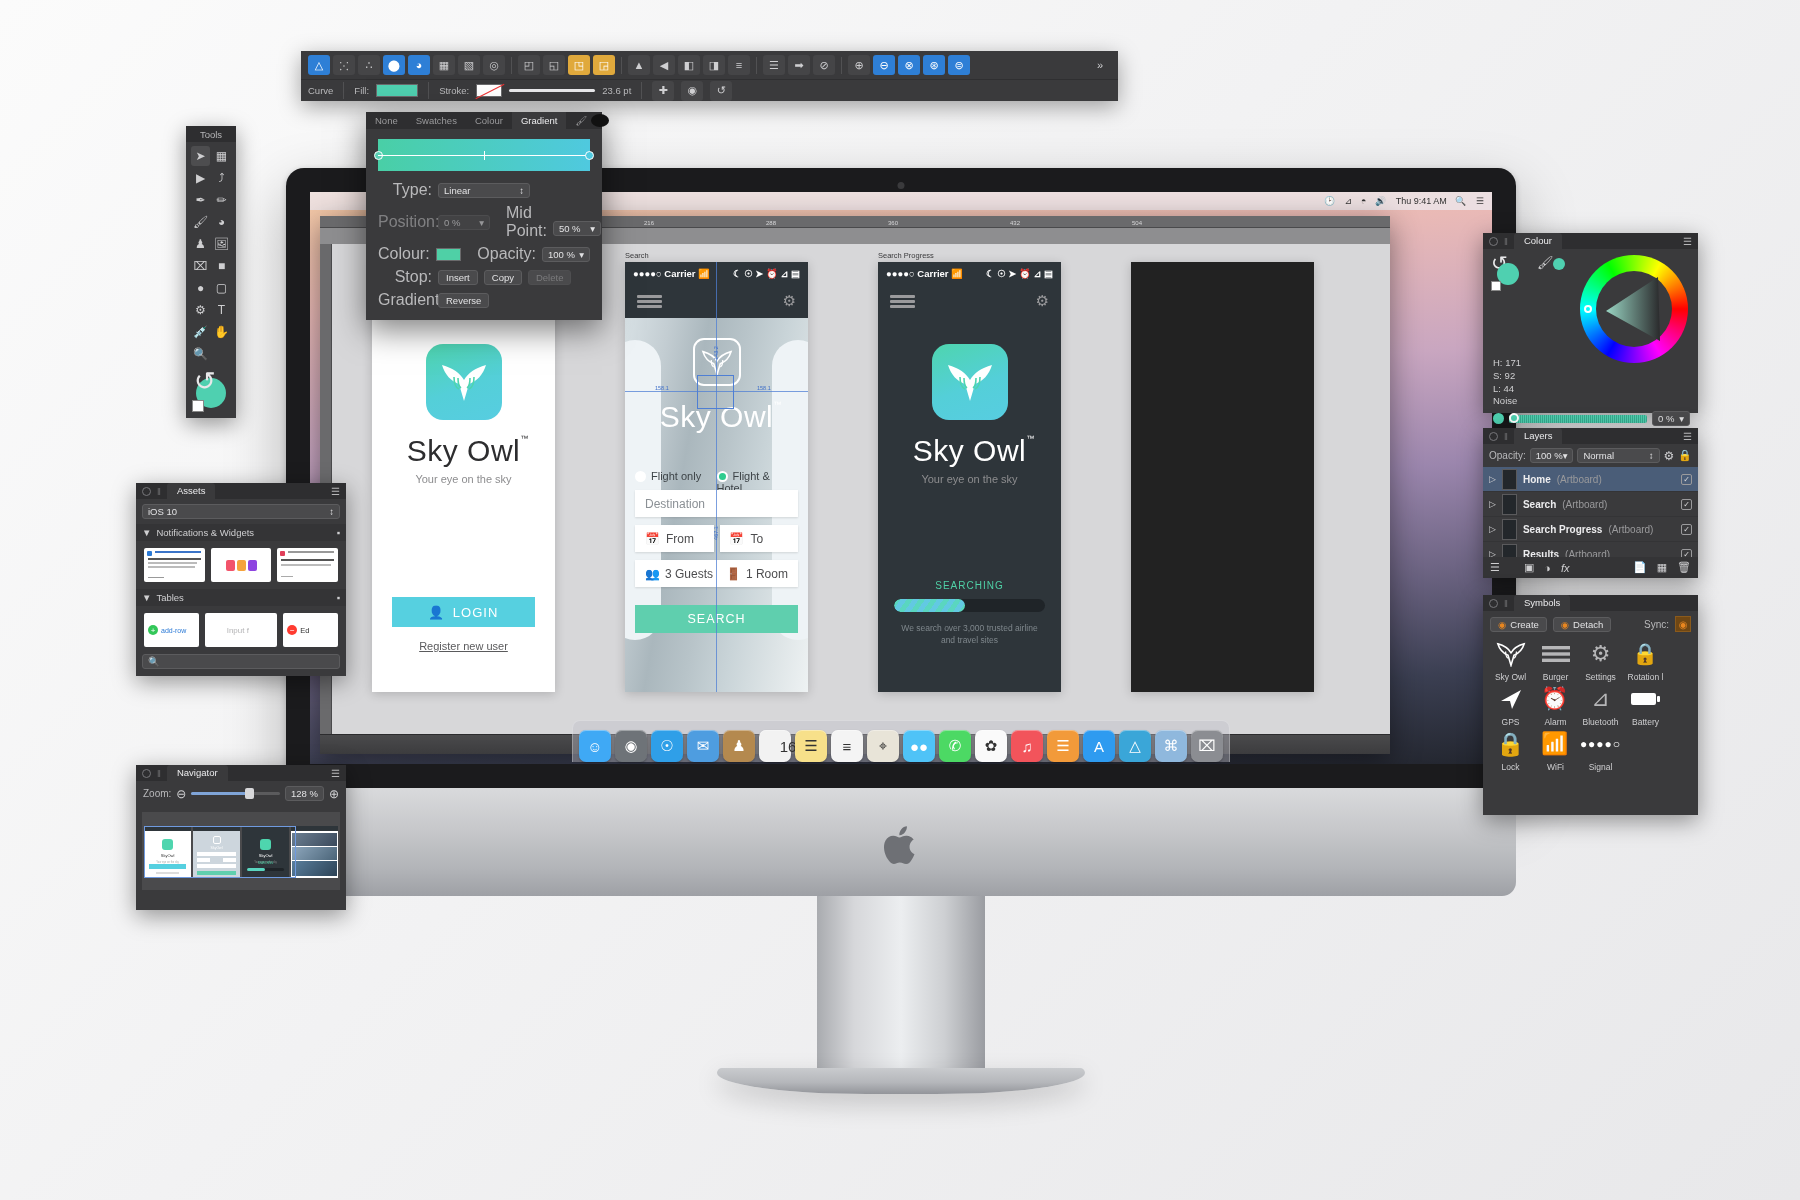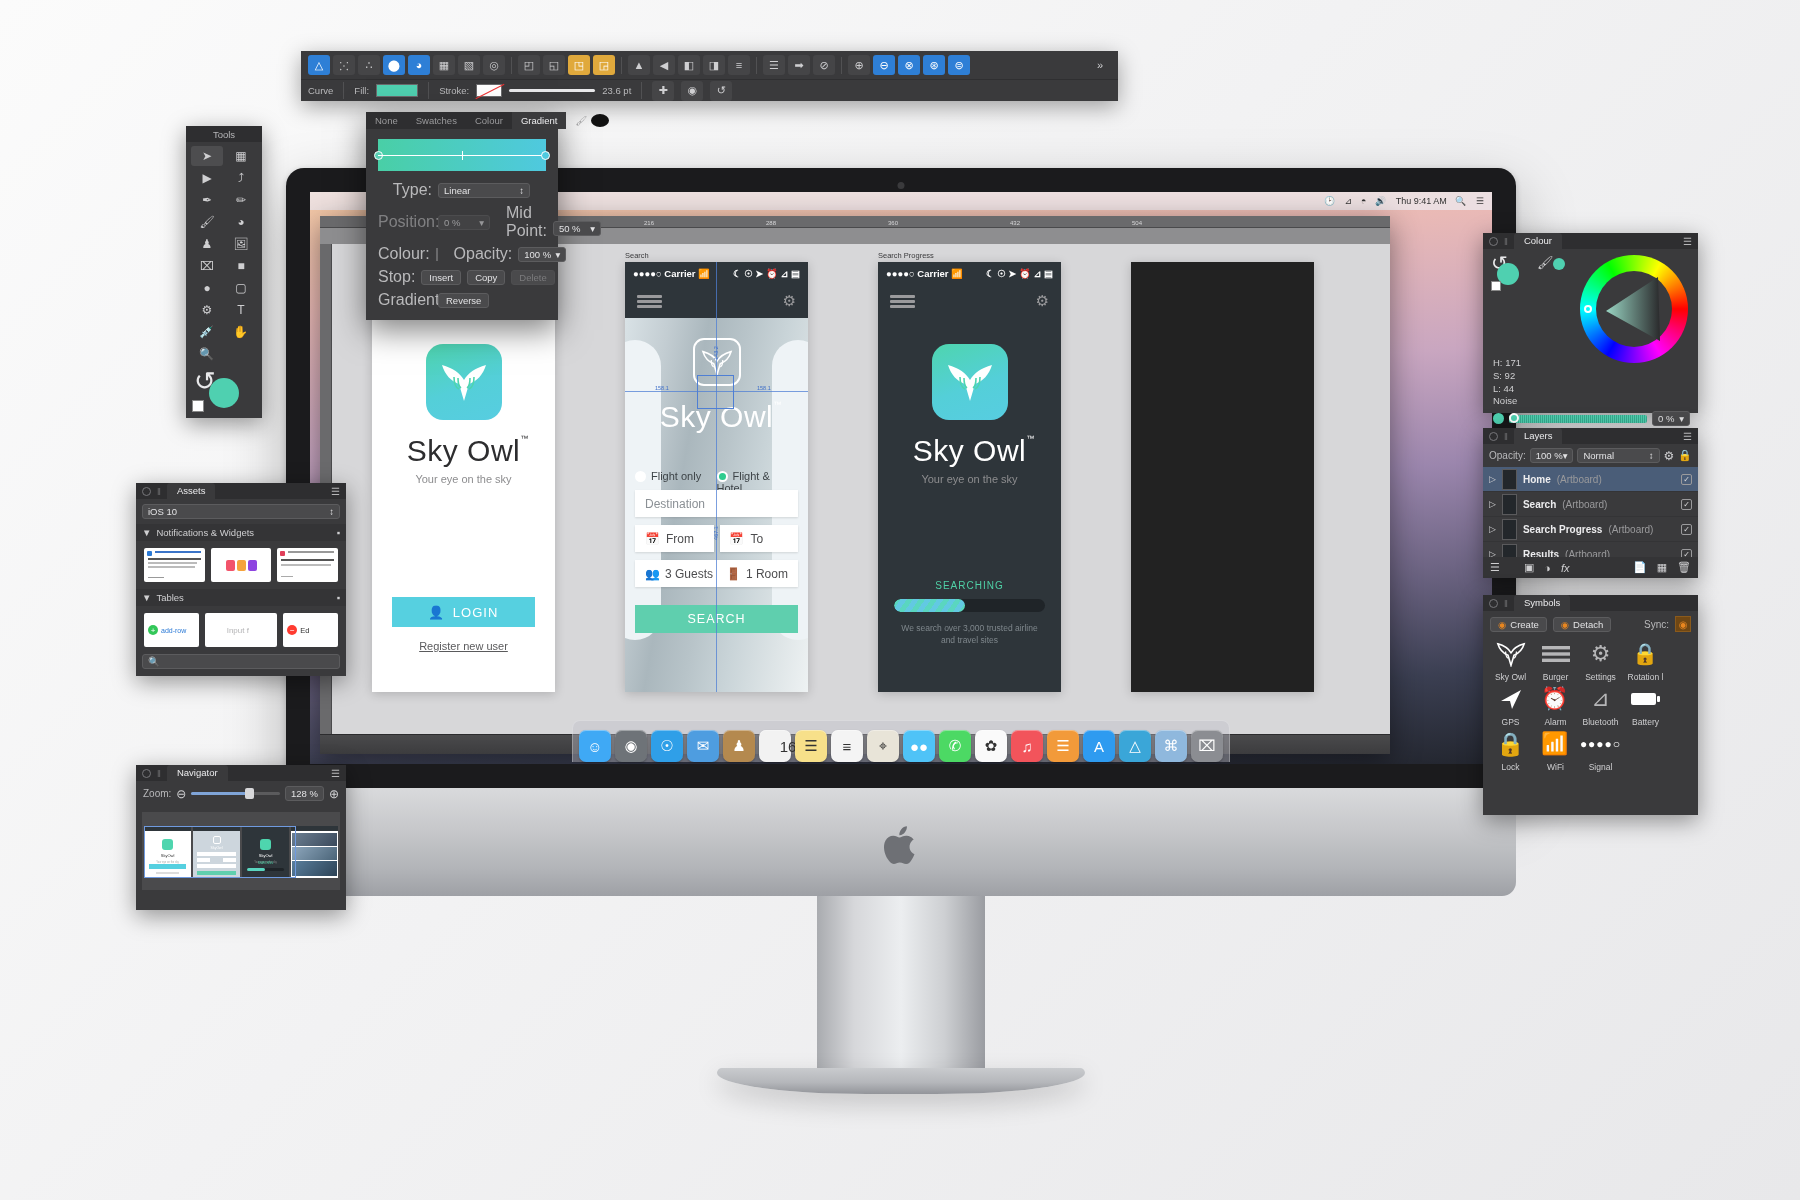--- a/index.html
+++ b/index.html
@@ -137,30 +137,30 @@
   .tb-row1 { height:28px; display:flex; align-items:center; gap:3px; padding:0 7px; }
   .tb-btn { width:22px; height:20px; border-radius:3px; background:#454547;
     display:flex; align-items:center; justify-content:center; font-size:11px; color:#cfcfd1;}
   .tb-sep { width:1px;height:17px;background:#515153; margin:0 3px;}
   .tb-row2 { height:22px; display:flex; align-items:center; gap:7px; padding:0 7px;
     background:#3a3a3c; border-top:1px solid #2f2f31; font-size:9.5px;}
   .stroke-sw { width:26px;height:13px;background:#fff; position:relative; border:1px solid #6a6a6c;}
   .stroke-sw::after{content:"";position:absolute;left:-3px;top:5.5px;width:32px;height:1.3px;background:#e33;transform:rotate(-27deg);}
 
   
-  #grad-pop { position:absolute; left:366px; top:112px; width:192px; background:#3a3a3c;
+  #grad-pop { position:absolute; left:366px; top:112px; width:236px; background:#3a3a3c;
     box-shadow:0 10px 30px rgba(0,0,0,.5); }
   .gp-tabs { height:17px; display:flex; align-items:center; background:#2e2e30; font-size:9.5px;}
   .gp-tabs span { padding:3px 9px; color:#9a9a9c; }
   .gp-tabs span.act { background:#3a3a3c; color:#ededef;}
   .grad-bar { height:16px; background:linear-gradient(90deg,#49cfa6,#4fc9df); }
   .grad-stop { width:9px;height:9px;border-radius:50%;background:#5bd0b5;border:1.5px solid #fff; position:absolute; top:-4.5px;}
 
   
-  #tools { left:186px; top:126px; width:76px; }
+  #tools { left:186px; top:126px; width:50px; }
   .tools-grid { display:grid; grid-template-columns:1fr 1fr; gap:2px; padding:4px 5px;}
   .tool { height:20px; display:flex;align-items:center;justify-content:center; font-size:12px; border-radius:3px;}
   .tool.act { background:#4d4d4f; }
 
   .asset-card { background:#fff; height:34px; border-radius:2px; position:relative; overflow:hidden; }
   .sec-head { display:flex;align-items:center;gap:5px; padding:3px 6px; background:#343436; font-size:9.5px;}
 
   .layer-row { display:flex;align-items:center;gap:6px;height:25px;padding:0 6px;border-bottom:1px solid #343436;}
   .layer-row.sel { background:#4a5d78; }
   .lthumb { width:15px;height:21px;background:#23272b;border:1px solid #5a5a5c;}

